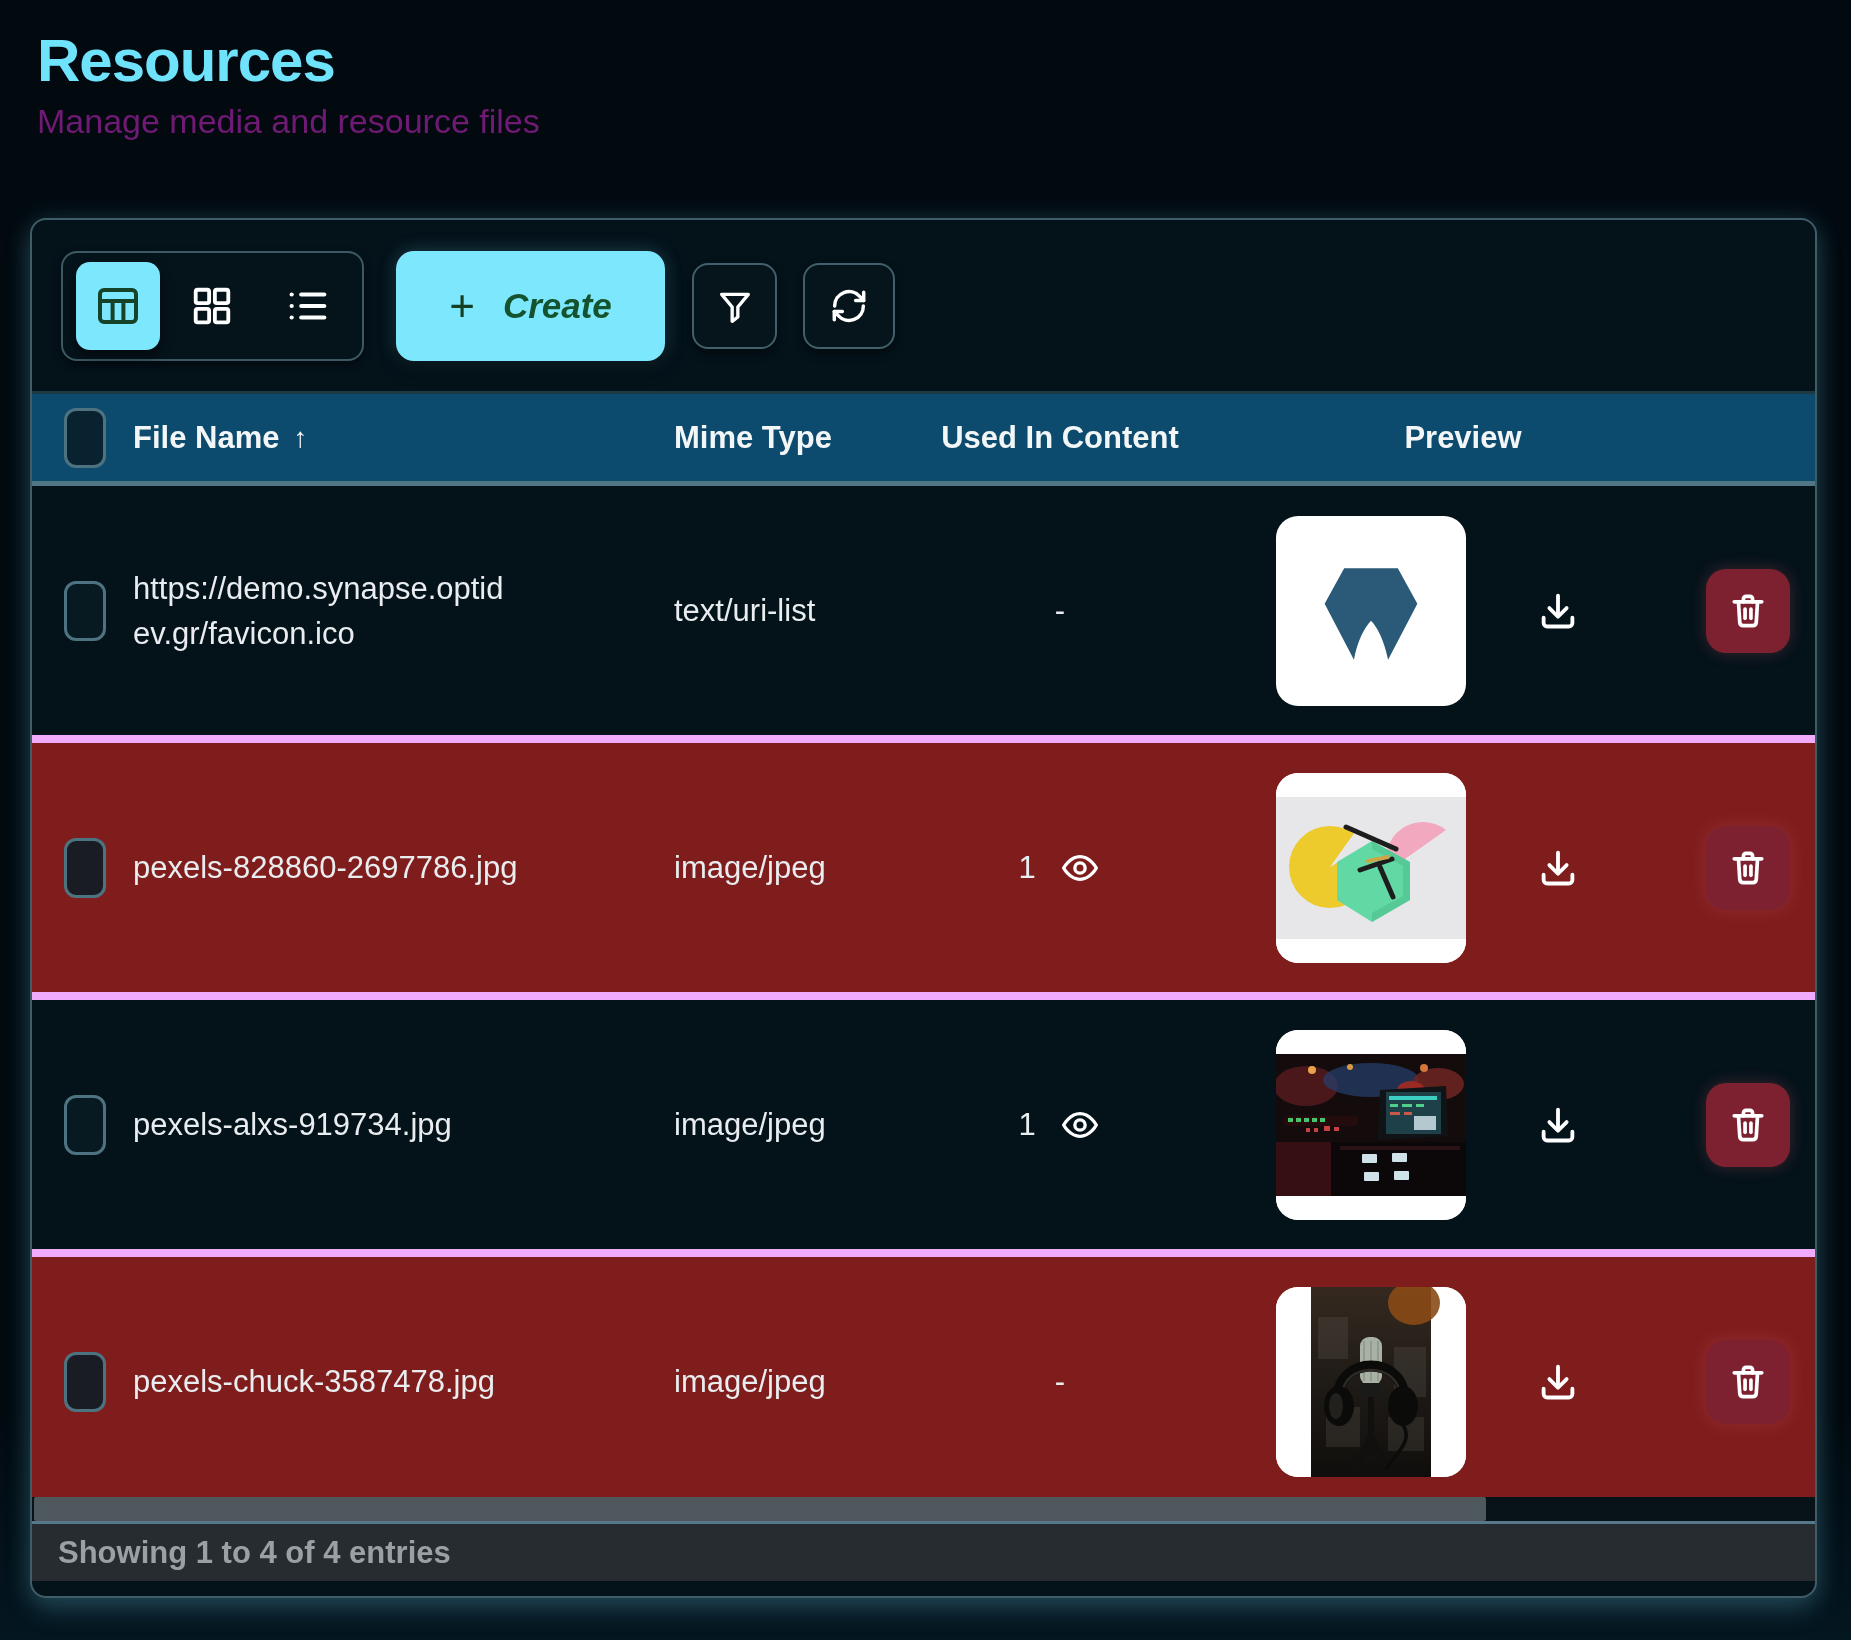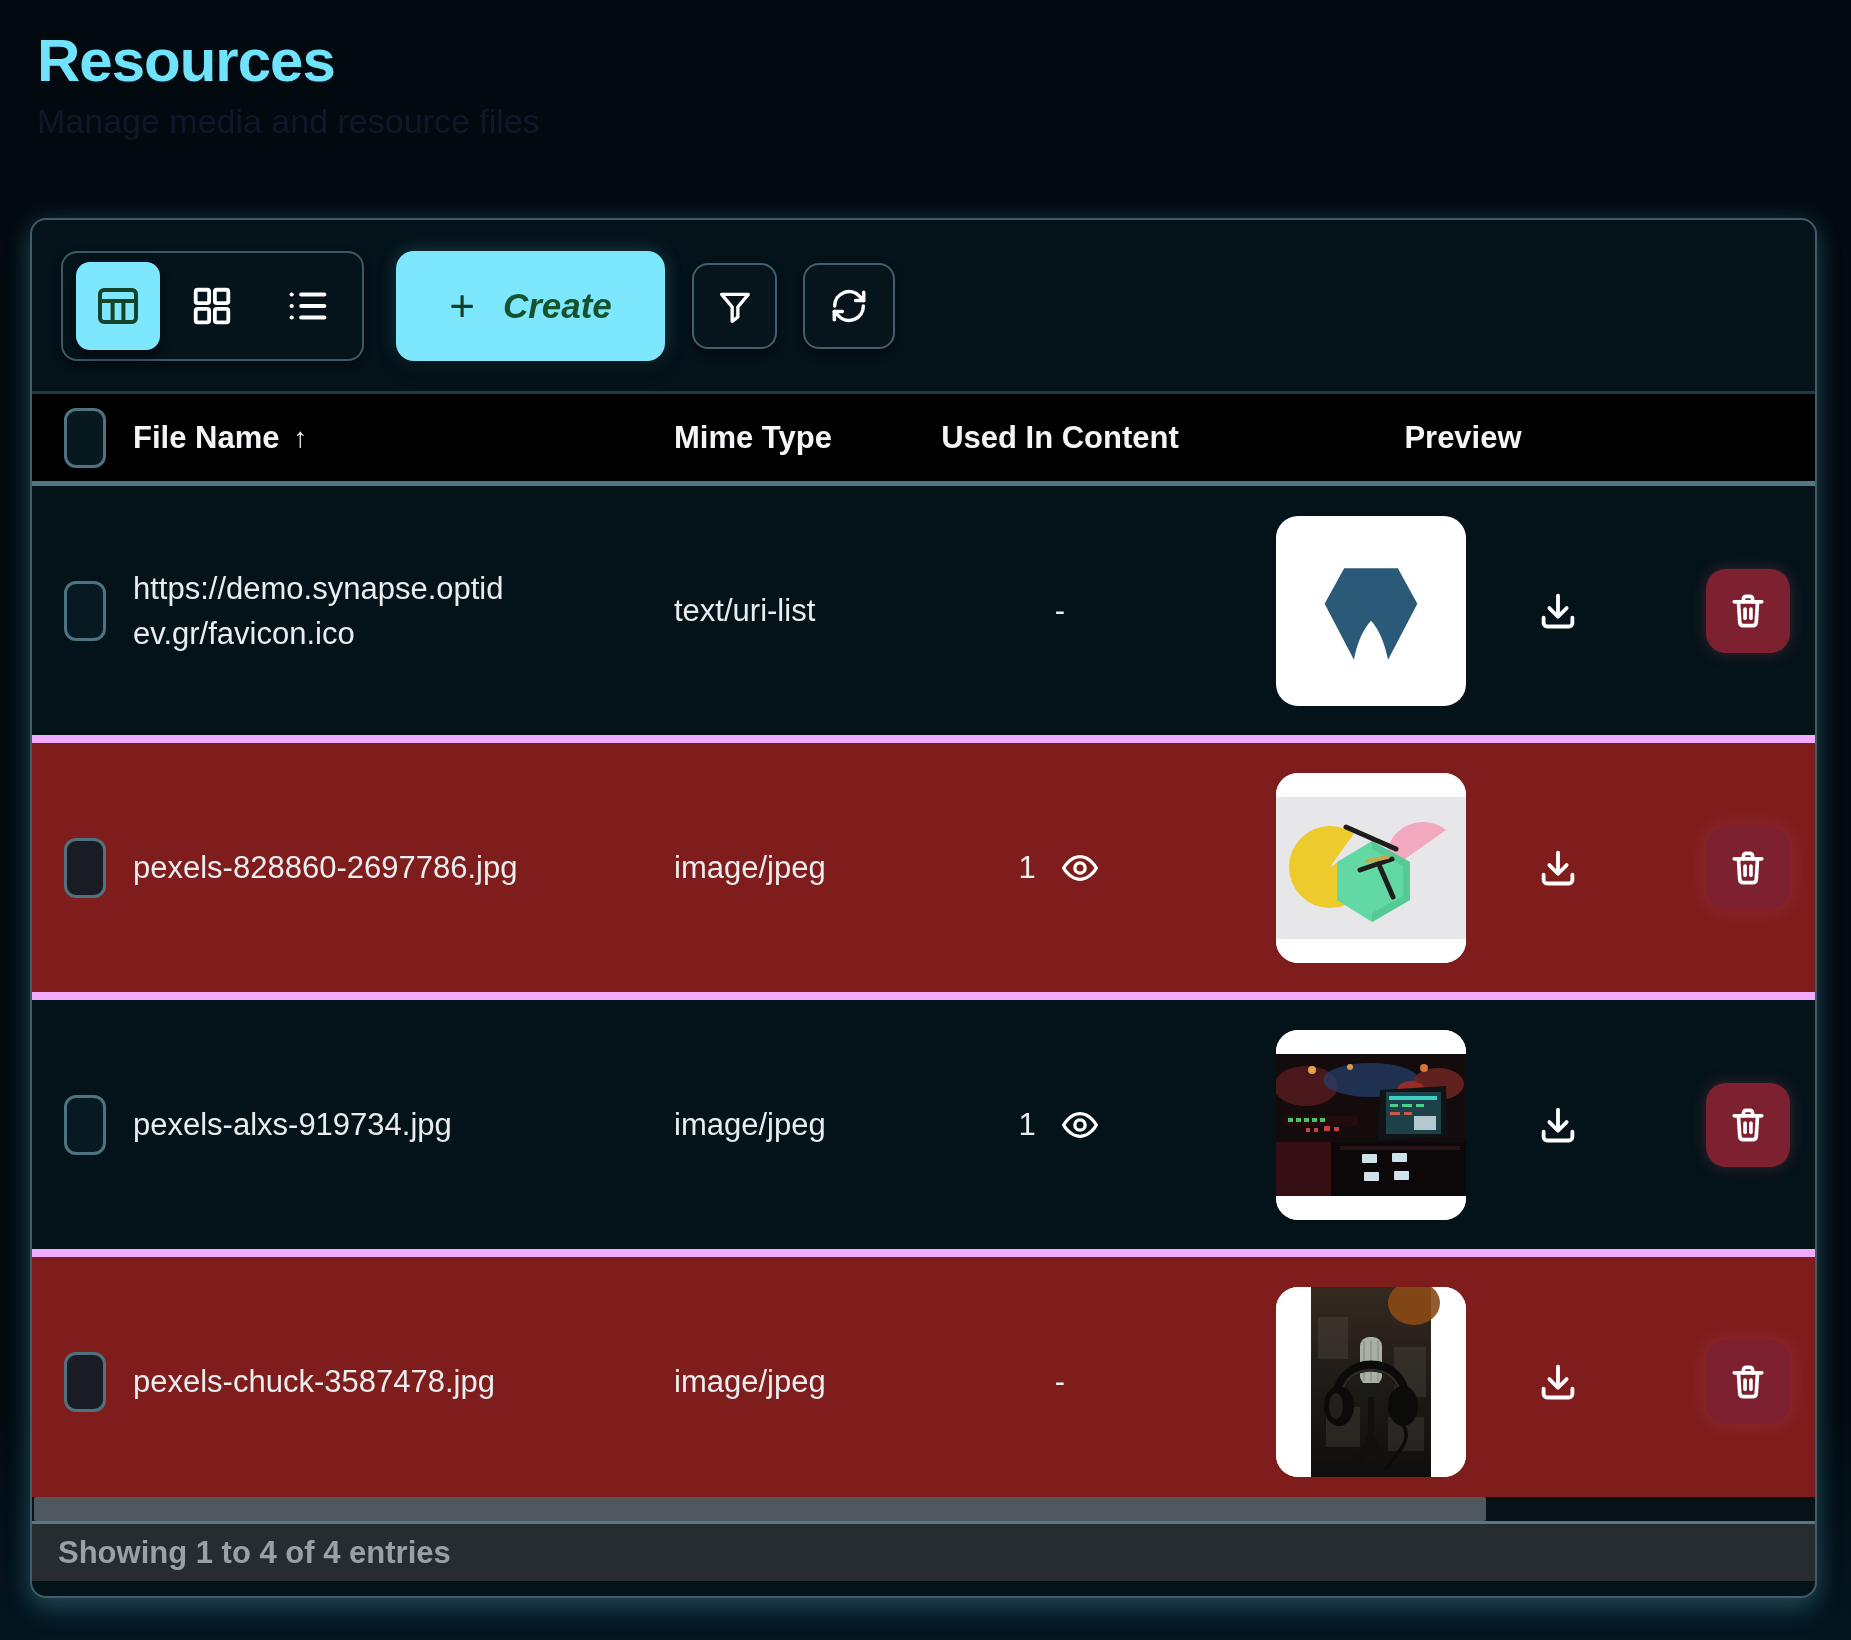--- a/index.html
+++ b/index.html
@@ -10,21 +10,21 @@
     color:#e9edef;
     padding:26px 0 0 0;
   }
   .page-title {
     margin-left:37px;
     font-size:60px; font-weight:700; letter-spacing:-1px;
     color:#70e3fc; line-height:69px;
   }
   .page-subtitle {
     margin-left:37px; margin-top:6px;
-    font-size:34px; color:#0f172a; line-height:40px;
+    font-size:34px; color:#701a75; line-height:40px;
   }
   .panel {
     position:absolute; left:30px; top:218px;
     width:1787px; height:1380px;
     background:#04121a;
     border:2px solid #3f5d68;
     border-radius:16px;
     overflow:hidden;
     box-shadow:0 0 26px rgba(106,189,214,.16), 0 12px 26px rgba(106,189,214,.22);
   }
@@ -70,21 +70,21 @@
   .col-name    { width:480px; margin-left:27px; flex:none; }
   .col-mime    { width:200px; margin-left:61px; flex:none; }
   .col-usage   { width:240px; margin-left:66px; flex:none; display:flex; align-items:center; justify-content:center; gap:22px; }
   .col-preview { width:190px; margin-left:96px; flex:none; }
   .col-download{ width:80px;  margin-left:52px; flex:none; display:flex; align-items:center; justify-content:center; }
   .col-delete  { width:84px;  margin-left:108px; flex:none; }
   .table-header {
     height:92px; border-bottom:5px solid #517686;
     display:flex; align-items:center;
     font-size:31px; font-weight:700; color:#f3f6f7;
-    background:#000000;
+    background:#0c4a6e;
   }
   .table-header .col-name { display:flex; align-items:center; gap:14px; cursor:pointer; }
   .sort-arrow { font-size:28px; font-weight:400; }
   .table-header .col-mime { cursor:pointer; }
   .table-header .col-usage { cursor:pointer; }
   .table-header .col-preview { text-align:center; position:relative; left:92px; cursor:pointer; }
   .checkbox {
     width:42px; height:60px;
     border:3px solid #4e7380; border-radius:12px;
     background:rgba(8,28,37,.85); cursor:pointer;

